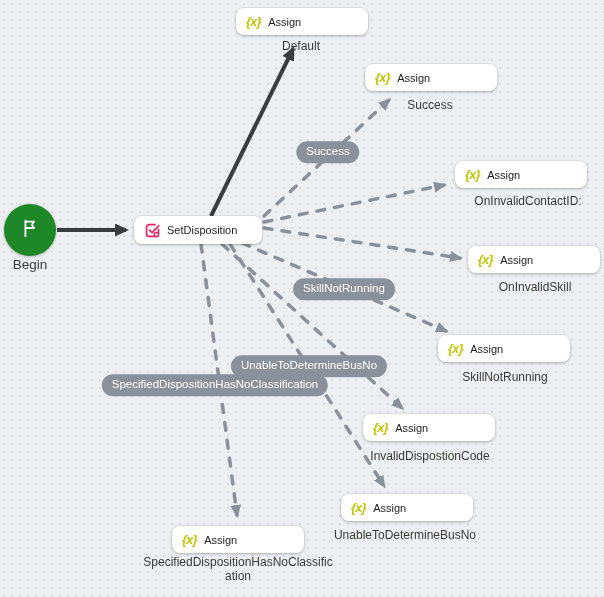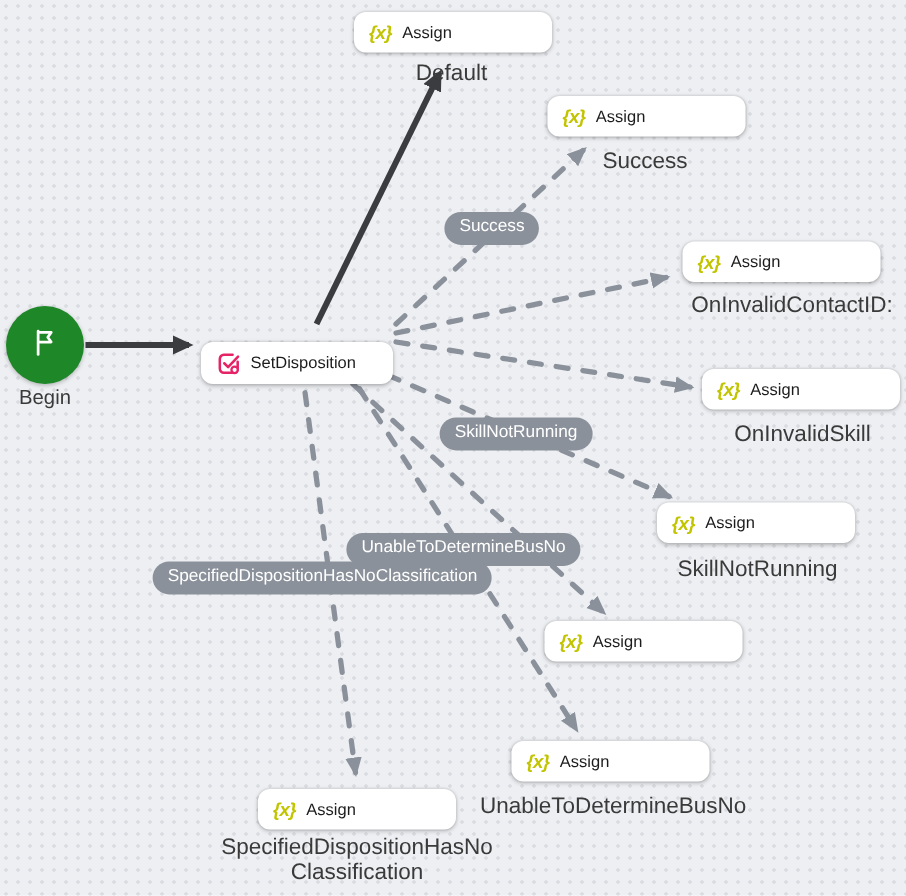--- a/index.html
+++ b/index.html
@@ -25,21 +25,21 @@
     background:var(--node-bg,#ffffff);border-radius:8px;
     box-shadow:0 1px 3px rgba(0,0,0,.25), 0 0 0 1px rgba(0,0,0,.03);
     display:flex;align-items:center;gap:7px;padding:0 10px;
   }
   .node.assign{width:132px;}
   .node.setdisp{width:128px;height:28px;gap:6px;}
   .xicon{color:var(--assign-yellow,#c2c400);font-style:italic;font-weight:700;font-size:12.5px;letter-spacing:-.5px;}
   .ntitle{font-weight:400;font-size:11px;color:var(--node-text,#1c1c1c);white-space:nowrap;}
   .caption{
     position:absolute;z-index:2;width:170px;text-align:center;
-    font-size:15px;color:var(--caption-text,#3a3a3a);line-height:1.15;
+    font-size:12px;color:var(--caption-text,#3a3a3a);line-height:1.15;
   }
   .caption.wrap{width:190px;word-break:break-all;}
   .begin-circle{
     position:absolute;z-index:4;left:4px;top:204px;width:52px;height:52px;border-radius:50%;
     background:var(--begin-green,#1e8727);display:flex;align-items:center;justify-content:center;
     box-shadow:0 1px 3px rgba(0,0,0,.25);
   }
   .begin-caption{position:absolute;z-index:2;left:-55px;top:257px;width:170px;text-align:center;font-size:13.5px;color:var(--caption-text,#3a3a3a);}
   .dispicon{display:flex;align-items:center;}
 </style>
@@ -76,21 +76,21 @@
   <div class="begin-circle">
     <span>
       <svg width="22" height="22" viewBox="0 0 24 24">
         <path d="M7 21 V4" stroke="#ffffff" stroke-width="2" stroke-linecap="round" fill="none"></path>
         <path d="M7 5 H16.5 L14 8.5 L16.5 12 H7" stroke="#ffffff" stroke-width="2" stroke-linejoin="round" fill="none"></path>
       </svg>
     </span>
   </div>
   <div class="begin-caption">Begin</div>
 
-  <div class="node setdisp" style="left:134px;top:228px">
+  <div class="node setdisp" style="left:134px;top:216px">
     <span class="dispicon">
       <svg width="17" height="17" viewBox="0 0 20 20">
         <path d="M17 8.5 V13.8 A3.2 3.2 0 0 1 13.8 17 H6.2 A3.2 3.2 0 0 1 3 13.8 V6.2 A3.2 3.2 0 0 1 6.2 3 H13" fill="none" stroke="#e62366" stroke-width="2" stroke-linecap="round"></path>
         <path d="M6.5 9.6 L9.5 12.6 L17.3 4.4" fill="none" stroke="#e62366" stroke-width="2" stroke-linecap="round" stroke-linejoin="round"></path>
         <circle cx="14.6" cy="14.8" r="2.5" fill="#ffffff" stroke="#e62366" stroke-width="1.8"></circle>
       </svg>
     </span>
     <span class="ntitle">SetDisposition</span>
   </div>
 
@@ -121,20 +121,21 @@
   <div class="node assign" style="left:438px;top:335px">
     <span class="xicon">{x}</span>
     <span class="ntitle">Assign</span>
   </div>
   <div class="caption" style="left:420px;top:371px">SkillNotRunning</div>
 
   <div class="node assign" style="left:363px;top:414px">
     <span class="xicon">{x}</span>
     <span class="ntitle">Assign</span>
   </div>
+  <div class="caption" style="left:345px;top:450px">InvalidDispostionCode</div>
 
   <div class="node assign" style="left:341px;top:494px">
     <span class="xicon">{x}</span>
     <span class="ntitle">Assign</span>
   </div>
   <div class="caption" style="left:320px;top:529px">UnableToDetermineBusNo</div>
 
   <div class="node assign" style="left:172px;top:526px">
     <span class="xicon">{x}</span>
     <span class="ntitle">Assign</span>

